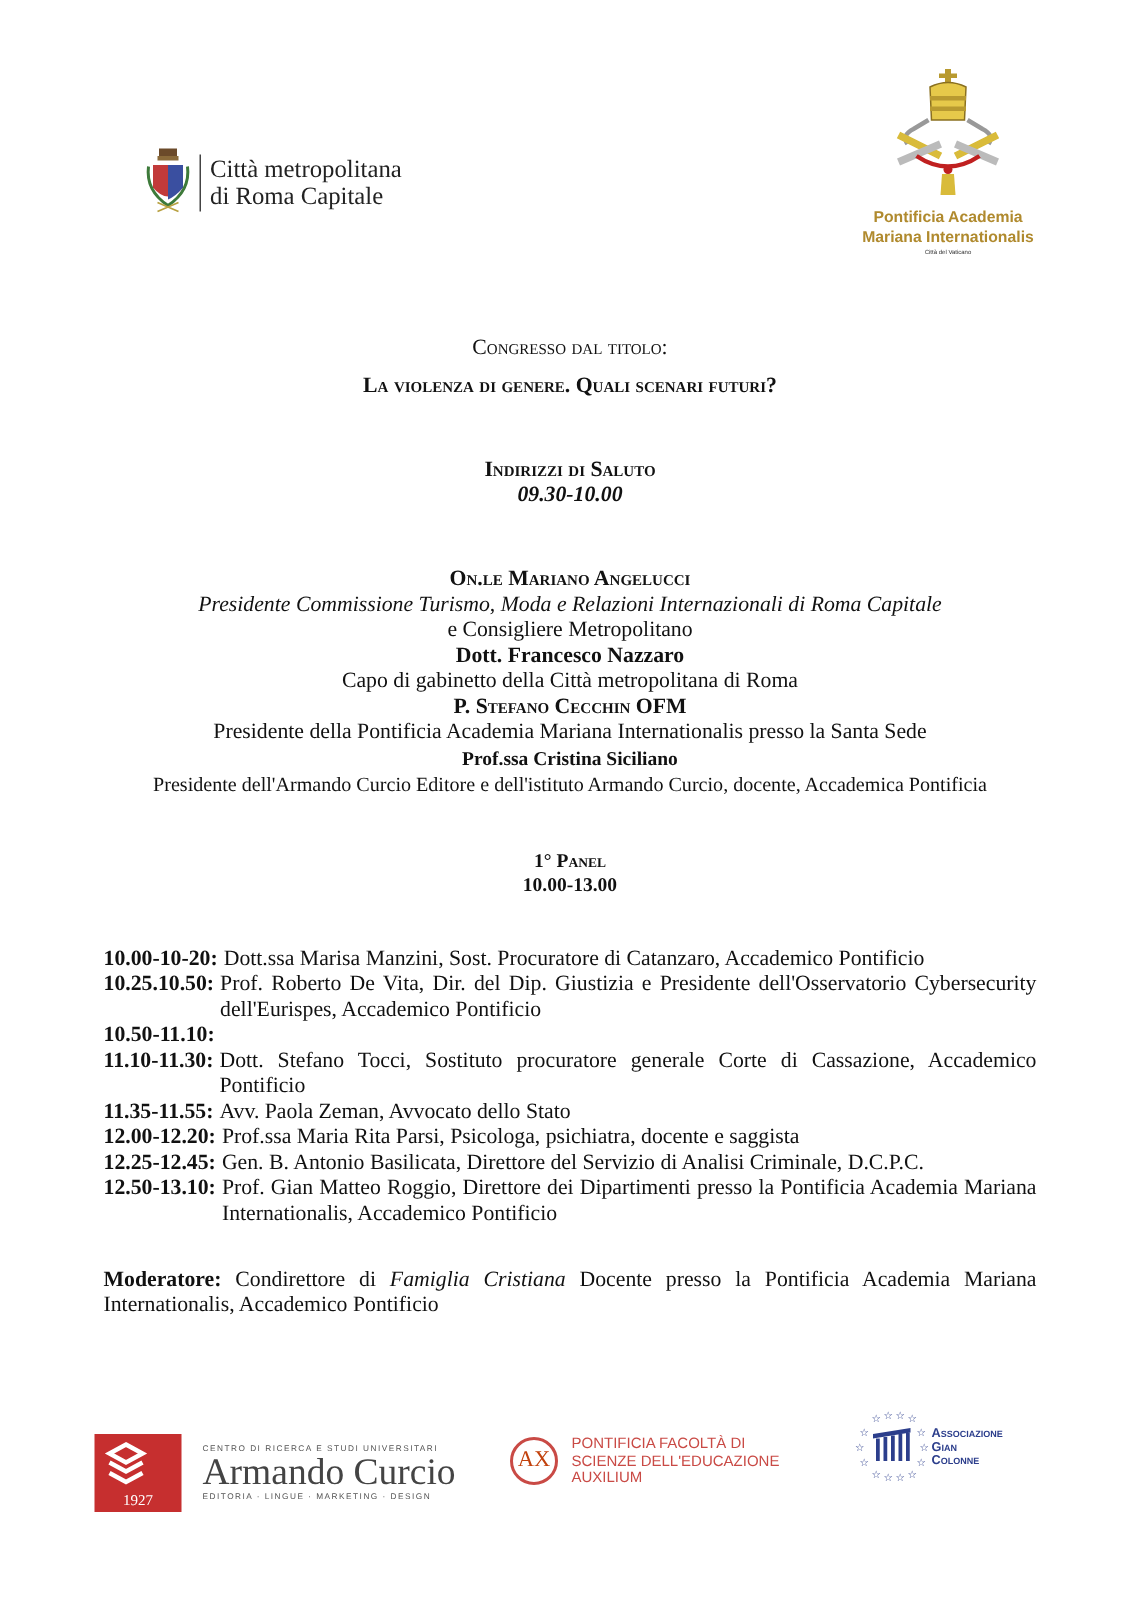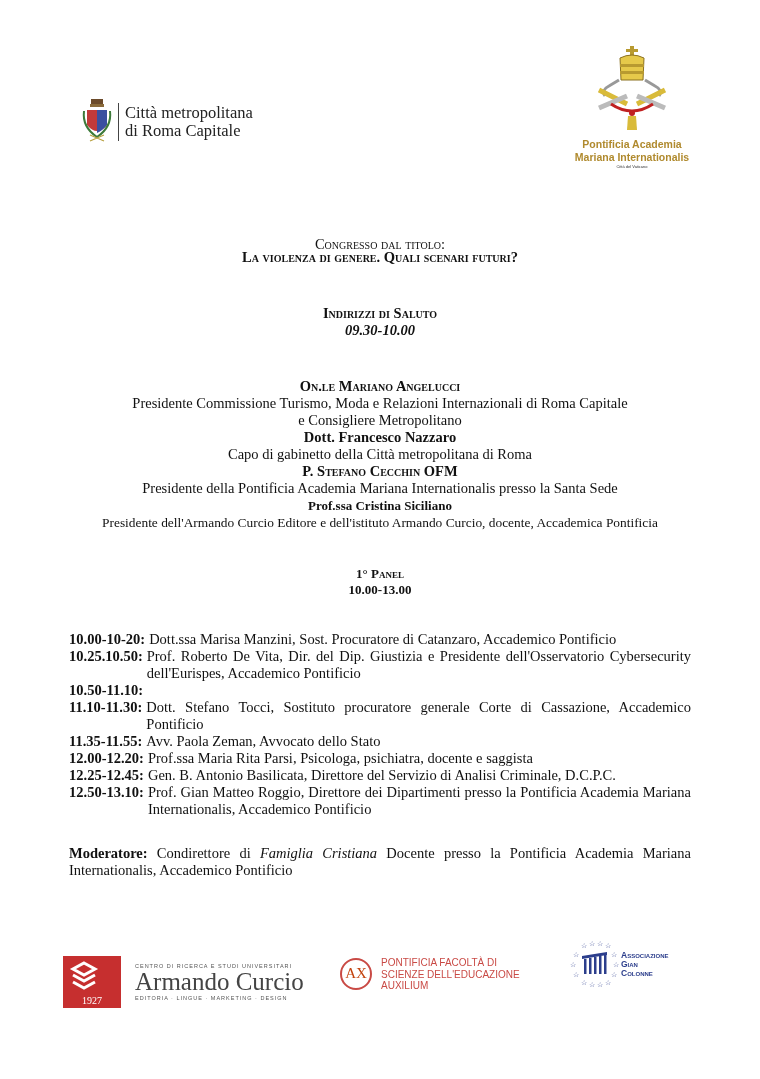--- a/index.html
+++ b/index.html
@@ -1,19 +1,19 @@
 <!DOCTYPE html>
 <html><head>
   <meta charset="utf-8">
   <style>
     * { box-sizing: border-box; margin: 0; padding: 0; }
     html, body { width: 760px; height: 1079px; background: #ffffff; overflow: hidden; }
     body { position: relative; font-family: "Liberation Serif", "DejaVu Serif", serif; color: #111; }
 
-    .logo-cmrc { position: absolute; left: 80px; top: 97px; display: flex; align-items: center; }
+    .logo-cmrc { position: absolute; left: 95px; top: 97px; display: flex; align-items: center; }
     .cmrc-crest { width: 34px; height: 50px; position: relative; }
     .cmrc-divider { width: 1px; height: 38px; background: #444; margin: 0 6px 0 4px; }
     .cmrc-text { font-family: "Liberation Serif", serif; font-size: 16.5px; line-height: 18px; color: #222; }
 
     .logo-pam { position: absolute; left: 572px; top: 46px; width: 120px; text-align: center; }
     .pam-text1, .pam-text2 { font-family: "Liberation Sans", sans-serif; font-weight: bold; font-size: 10.5px; color: #b08a2e; line-height: 13px; }
     .pam-text3 { font-family: "Liberation Sans", sans-serif; font-size: 4px; color: #333; line-height: 6px; }
 
     .center { position: absolute; left: 0; width: 760px; text-align: center; font-size: 14.5px; line-height: 17px; }
     .sc { font-variant: small-caps; }
@@ -76,28 +76,28 @@
     <path d="M12 62 L40 50 M78 62 L50 50" stroke="#bbb" stroke-width="5"></path>
     <path d="M24 58 Q45 72 66 58" stroke="#c02020" stroke-width="3" fill="none"></path>
     <circle cx="45" cy="67" r="3" fill="#c02020"></circle>
     <path d="M41 70 L49 70 L50 84 L40 84 Z" fill="#d9bb3a"></path>
   </svg>
   <div class="pam-text1">Pontificia Academia</div>
   <div class="pam-text2">Mariana Internationalis</div>
   <div class="pam-text3">Città del Vaticano</div>
 </div>
 
-<div class="center sc" style="top:236px;">Congresso dal titolo:</div>
+<div class="center sc" style="top:224px;">Congresso dal titolo:</div>
 <div class="center sc b" style="top:249px;">La violenza di genere. Quali scenari futuri?</div>
 
 <div class="center sc b" style="top:305px;">Indirizzi di Saluto</div>
 <div class="center b" style="top:322px;font-style:italic;">09.30-10.00</div>
 
 <div class="center sc b" style="top:378px;">On.le Mariano Angelucci</div>
-<div class="center" style="top:395px;">Presidente Commissione Turismo, Moda e Relazioni Internazionali di Roma Capitale</div>
+<div class="center" style="top:395px;font-style:italic;">Presidente Commissione Turismo, Moda e Relazioni Internazionali di Roma Capitale</div>
 <div class="center" style="top:412px;">e Consigliere Metropolitano</div>
 <div class="center b" style="top:429px;">Dott. Francesco Nazzaro</div>
 <div class="center" style="top:446px;">Capo di gabinetto della Città metropolitana di Roma</div>
 <div class="center sc b" style="top:463px;">P. Stefano Cecchin OFM</div>
 <div class="center" style="top:480px;">Presidente della Pontificia Academia Mariana Internationalis presso la Santa Sede</div>
 <div class="center b" style="top:497px;font-size:13px;">Prof.ssa Cristina Siciliano</div>
 <div class="center" style="top:514px;font-size:13.4px;">Presidente dell'Armando Curcio Editore e dell'istituto Armando Curcio, docente, Accademica Pontificia</div>
 
 <div class="center sc b" style="top:565px;font-size:13px;">1° Panel</div>
 <div class="center b" style="top:581px;font-size:13px;">10.00-13.00</div>

